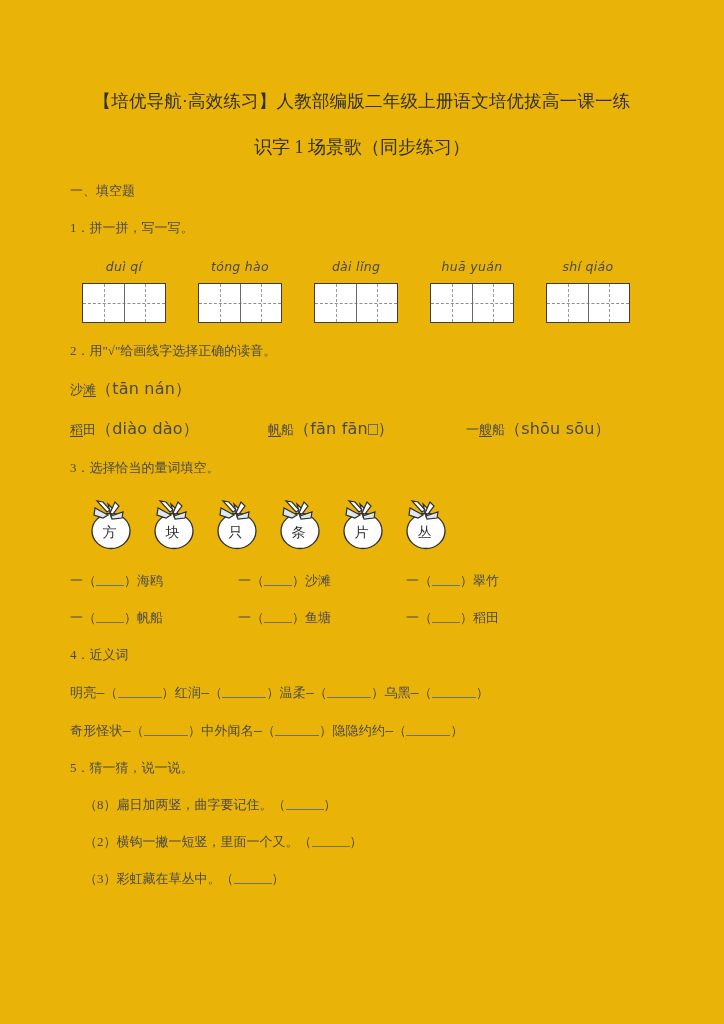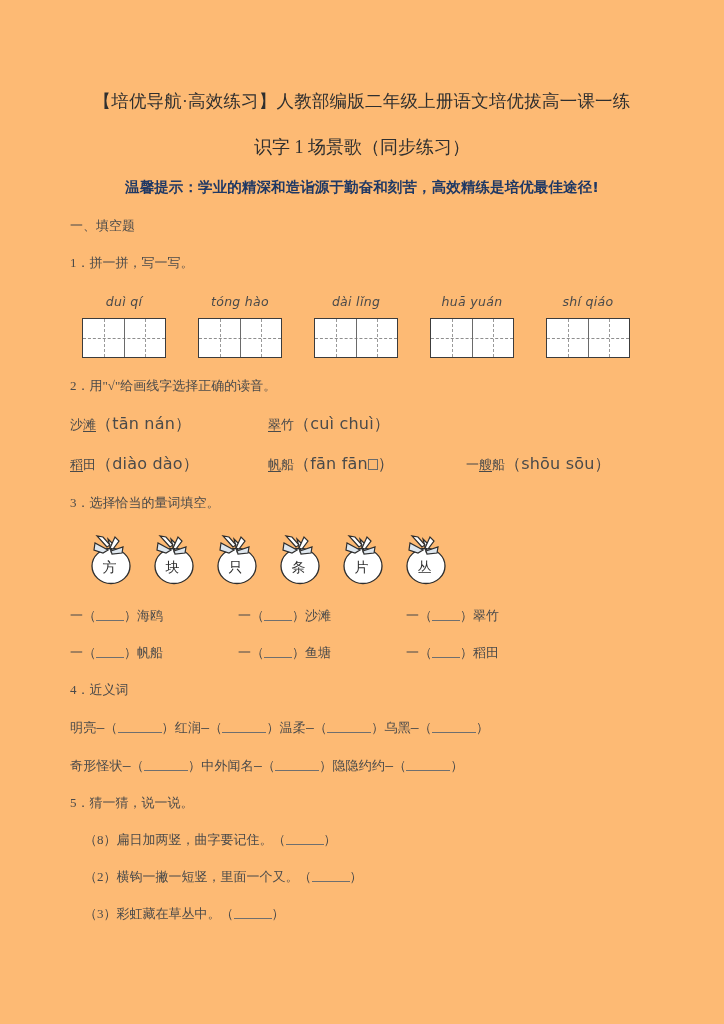--- a/index.html
+++ b/index.html
@@ -13,21 +13,21 @@
     position: relative;
     font-family: "Liberation Serif", "DejaVu Serif", serif;
     color: #3a3a3a;
     overflow: hidden;
   }
   .page {
     position: absolute;
     left: 0; top: 0;
     width: 724px;
     height: 1024px;
-    background: #fdba74;
+    background: #eab308;
   }
   .content {
     position: absolute;
     left: 70px;
     top: 86px;
     width: 584px;
   }
 
   
   .doc-title {
@@ -216,21 +216,20 @@
   }
 </style>
 </head>
 <body>
 
 <div class="page">
   <div class="content">
 
     <div class="doc-title">【培优导航·高效练习】人教部编版二年级上册语文培优拔高一课一练</div>
     <div class="doc-title-2">识字 1 场景歌（同步练习）</div>
-    <div class="tip-line">温馨提示：学业的精深和造诣源于勤奋和刻苦，高效精练是培优最佳途径!</div>
 
     <div class="sec-head">一、填空题</div>
 
     <div class="q-head">1．拼一拼，写一写。</div>
 
     <div class="pinyin-row">
       <div class="pinyin-cell">duì  qí</div>
       <div class="pinyin-cell">tóng  hào</div>
       <div class="pinyin-cell">dài  lǐng</div>
       <div class="pinyin-cell">huā yuán</div>
@@ -279,23 +278,20 @@
         </div>
       </div>
     </div>
 
     <div class="q-head">2．用"√"给画线字选择正确的读音。</div>
 
     <div class="pick-row">
       <div class="pick-item">
         <span class="han">沙</span><span class="han u">滩</span><span class="han"></span><span class="py">（tān nán）</span>
       </div>
-      <div class="pick-item ind">
-        <span class="han u">翠</span><span class="han">竹</span><span class="py">（cuì   chuì）</span>
-      </div>
     </div>
 
     <div class="pick-row">
       <div class="pick-item">
         <span class="han u">稻</span><span class="han">田</span><span class="py">（diào dào）</span>
       </div>
       <div class="pick-item ind">
         <span class="han u">帆</span><span class="han">船</span><span class="py">（fān fān</span><span class="miss"></span><span class="py">）</span>
       </div>
       <div class="pick-item ind">

